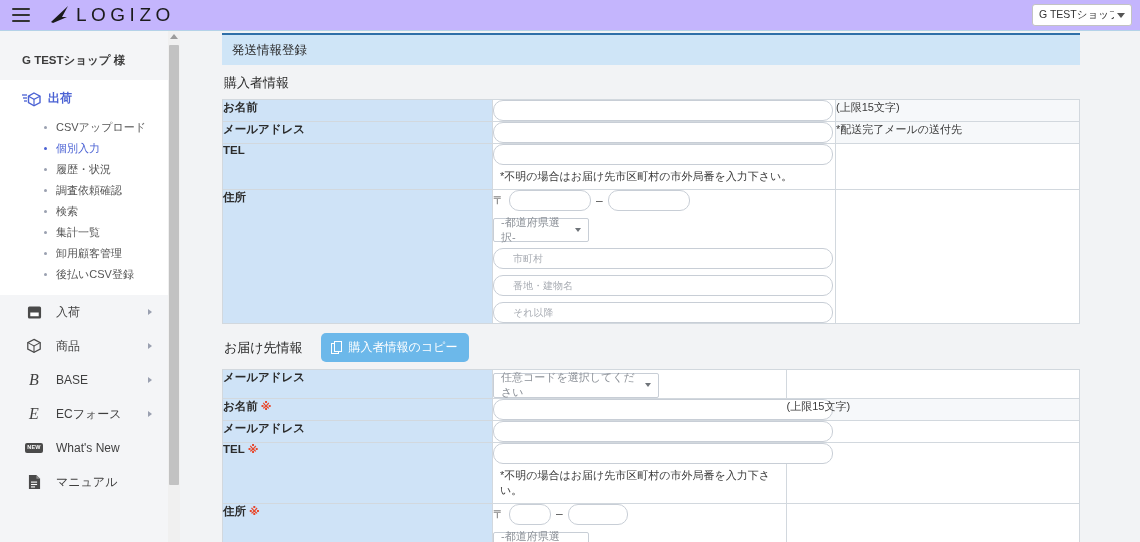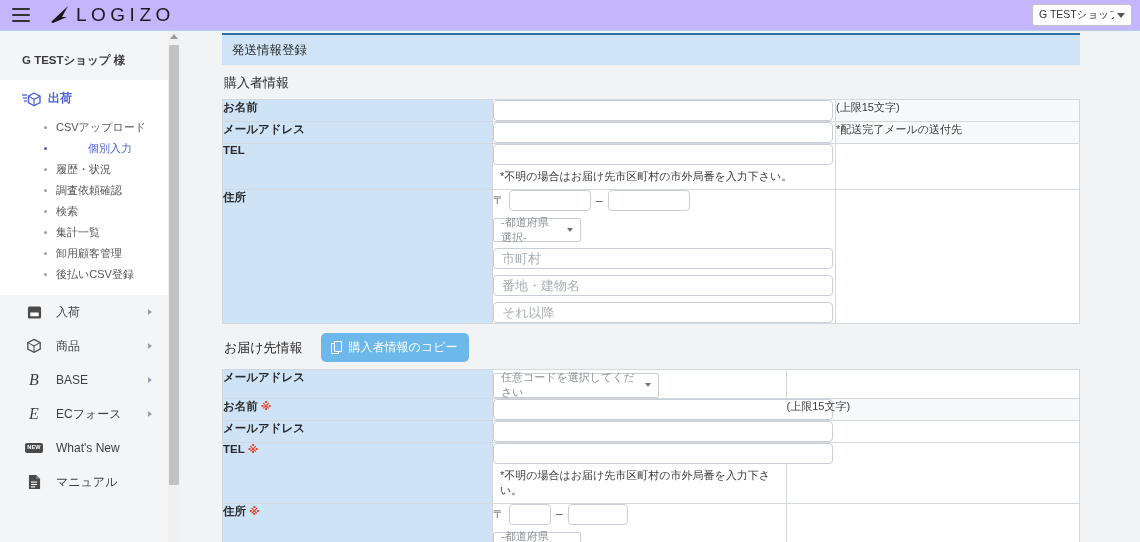--- a/index.html
+++ b/index.html
@@ -70,21 +70,21 @@
   .nav-head .icn { width: 18px; height: 16px; margin-right: 8px; position: relative; }
   .sub-list { list-style: none; margin: 4px 0 0 0; padding: 0; }
   .sub-item {
     display: flex; align-items: center;
     padding: 3px 0 3px 44px; font-size: 11px; color: #555; cursor: pointer;
   }
   .sub-item .dot {
     width: 3px; height: 3px; background: #9aa0b0; border-radius: 50%;
     margin-right: 9px; flex: none;
   }
-  .sub-item.active { color: #4b62d4; gap: 32px; }
+  .sub-item.active { color: #4b62d4; }
   .sub-item.active .dot { background: #4b62d4; }
 
   .nav-row {
     display: flex; align-items: center;
     height: 34px; padding-left: 24px; padding-right: 16px;
     font-size: 12px; color: #3f3f3f; cursor: pointer;
   }
   .nav-row .icn { width: 20px; height: 18px; margin-right: 12px; display:flex; align-items:center; justify-content:center; flex:none; }
   .nav-row .lbl { flex: 1; }
   .nav-row .arrow {
@@ -152,22 +152,22 @@
     font-size: 11.5px; color: #2b2b2b; padding: 7px 0 7px 9px;
   }
   td.val { background: #fff; padding: 6px 6px 6px 7px; }
   td.note {
     width: 244px; background: #f6f8fa; font-size: 11px; color: #3b3b3b;
     padding: 8px 0 6px 7px;
   }
   td.blank { background: #fff; }
 
   .inp {
-    border: 1px solid #c8ced6; border-radius: 4px; background: #fff;
-    height: 21px; font-size: 13px; color: #333; padding: 0 8px;
+    border: 1px solid #c8ced6; border-radius: 10px; background: #fff;
+    height: 21px; font-size: 10px; color: #333; padding: 0 19px;
     font-family: "Liberation Sans", sans-serif;
   }
   .inp::placeholder { color: #a9adb4; }
   .inp.w-name { width: 340px; }
   .inp.w-tel  { width: 340px; }
   .inp.w-zip1 { width: 42px; }
   .inp.w-zip2 { width: 60px; }
   .inp.w-zipA { width: 82px; }
   .inp.w-zipB { width: 82px; }
   .inp.w-addr { width: 340px; display: block; margin-top: 6px; }
@@ -177,21 +177,21 @@
   .zipline { display: flex; align-items: center; }
   .zipmark { font-size: 11px; color: #4a4a4a; margin-right: 5px; }
   .dash { margin: 0 5px; color: #555; }
 
   .sel {
     display: inline-flex; align-items: center; justify-content: space-between;
     border: 1px solid #c8ced6; border-radius: 2px; background: #fff;
     height: 24px; font-size: 11px; color: #8a8f96; padding: 0 7px;
     margin-top: 7px; cursor: pointer;
   }
-  .sel.w-pref { width: 88px; }
+  .sel.w-pref { width: 96px; }
   .sel.w-code { width: 166px; height: 25px; margin-top: 1px; }
   .sel .cv {
     width: 0; height: 0; border-left: 3.5px solid transparent;
     border-right: 3.5px solid transparent; border-top: 4.5px solid #6f7479;
     margin-left: 8px; flex: none;
   }
   .req { color: #e8472b; font-size: 11px; margin-left: 3px; }
 
   
   .new-badge {

